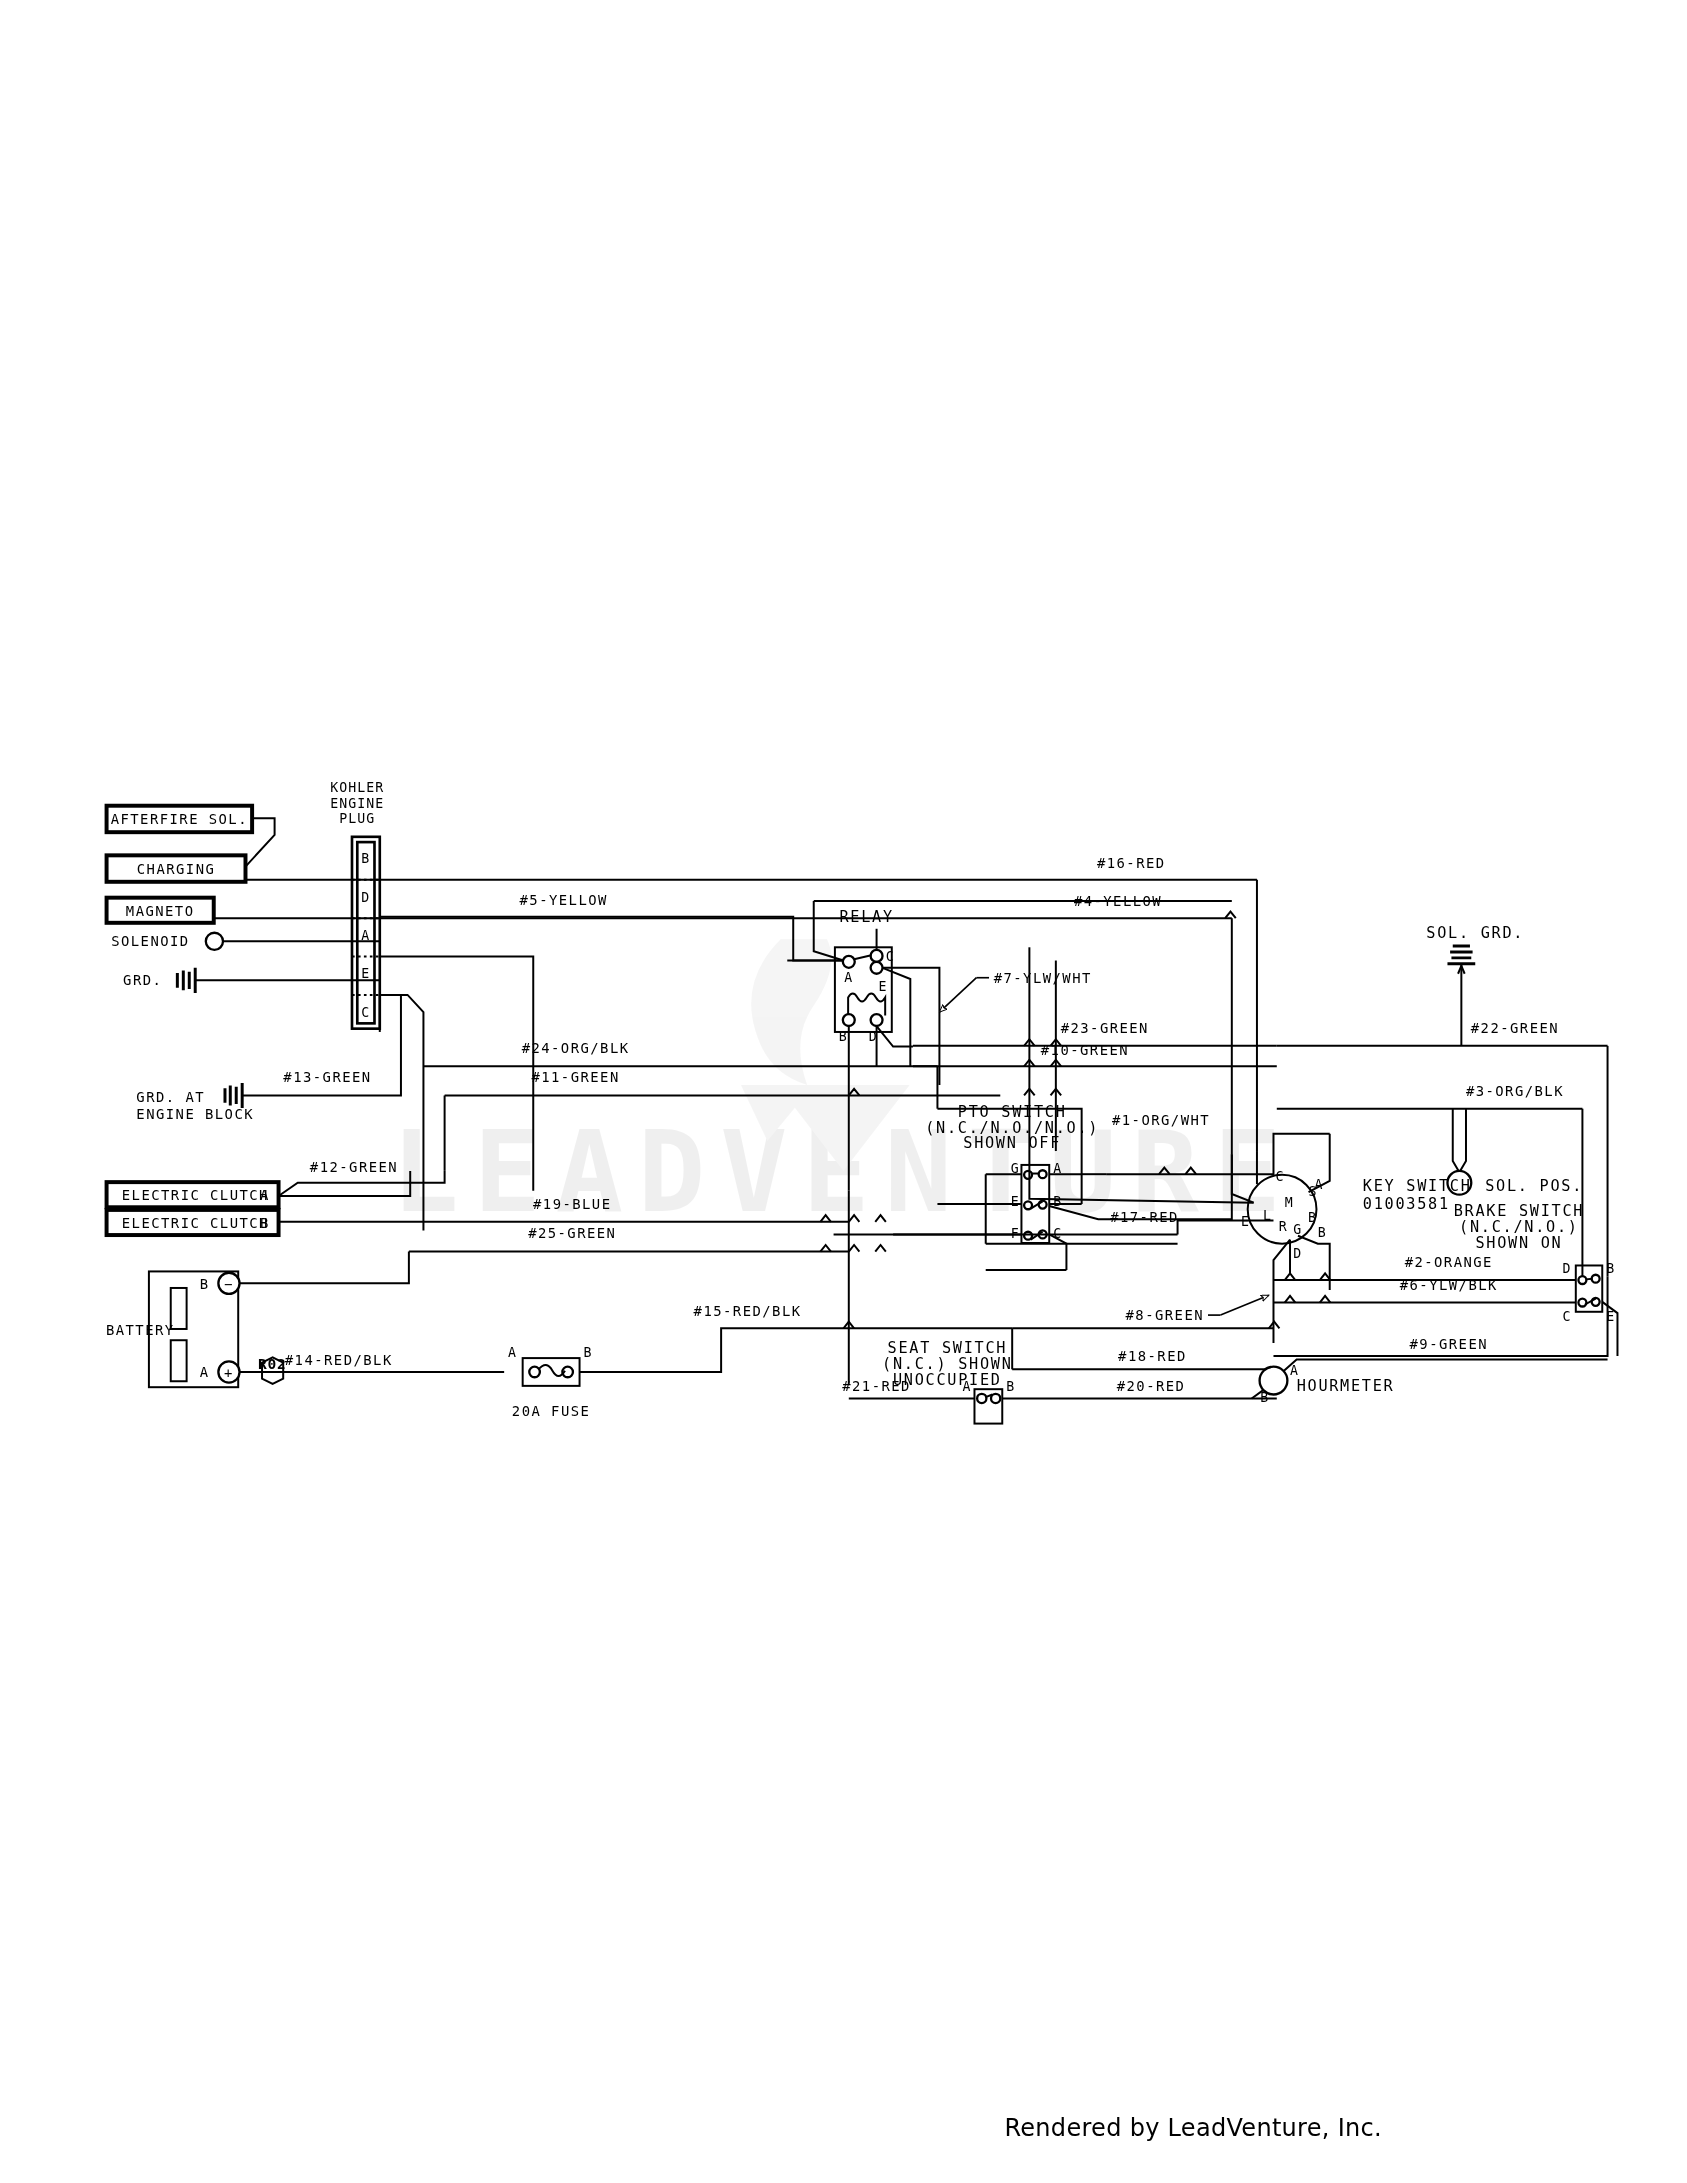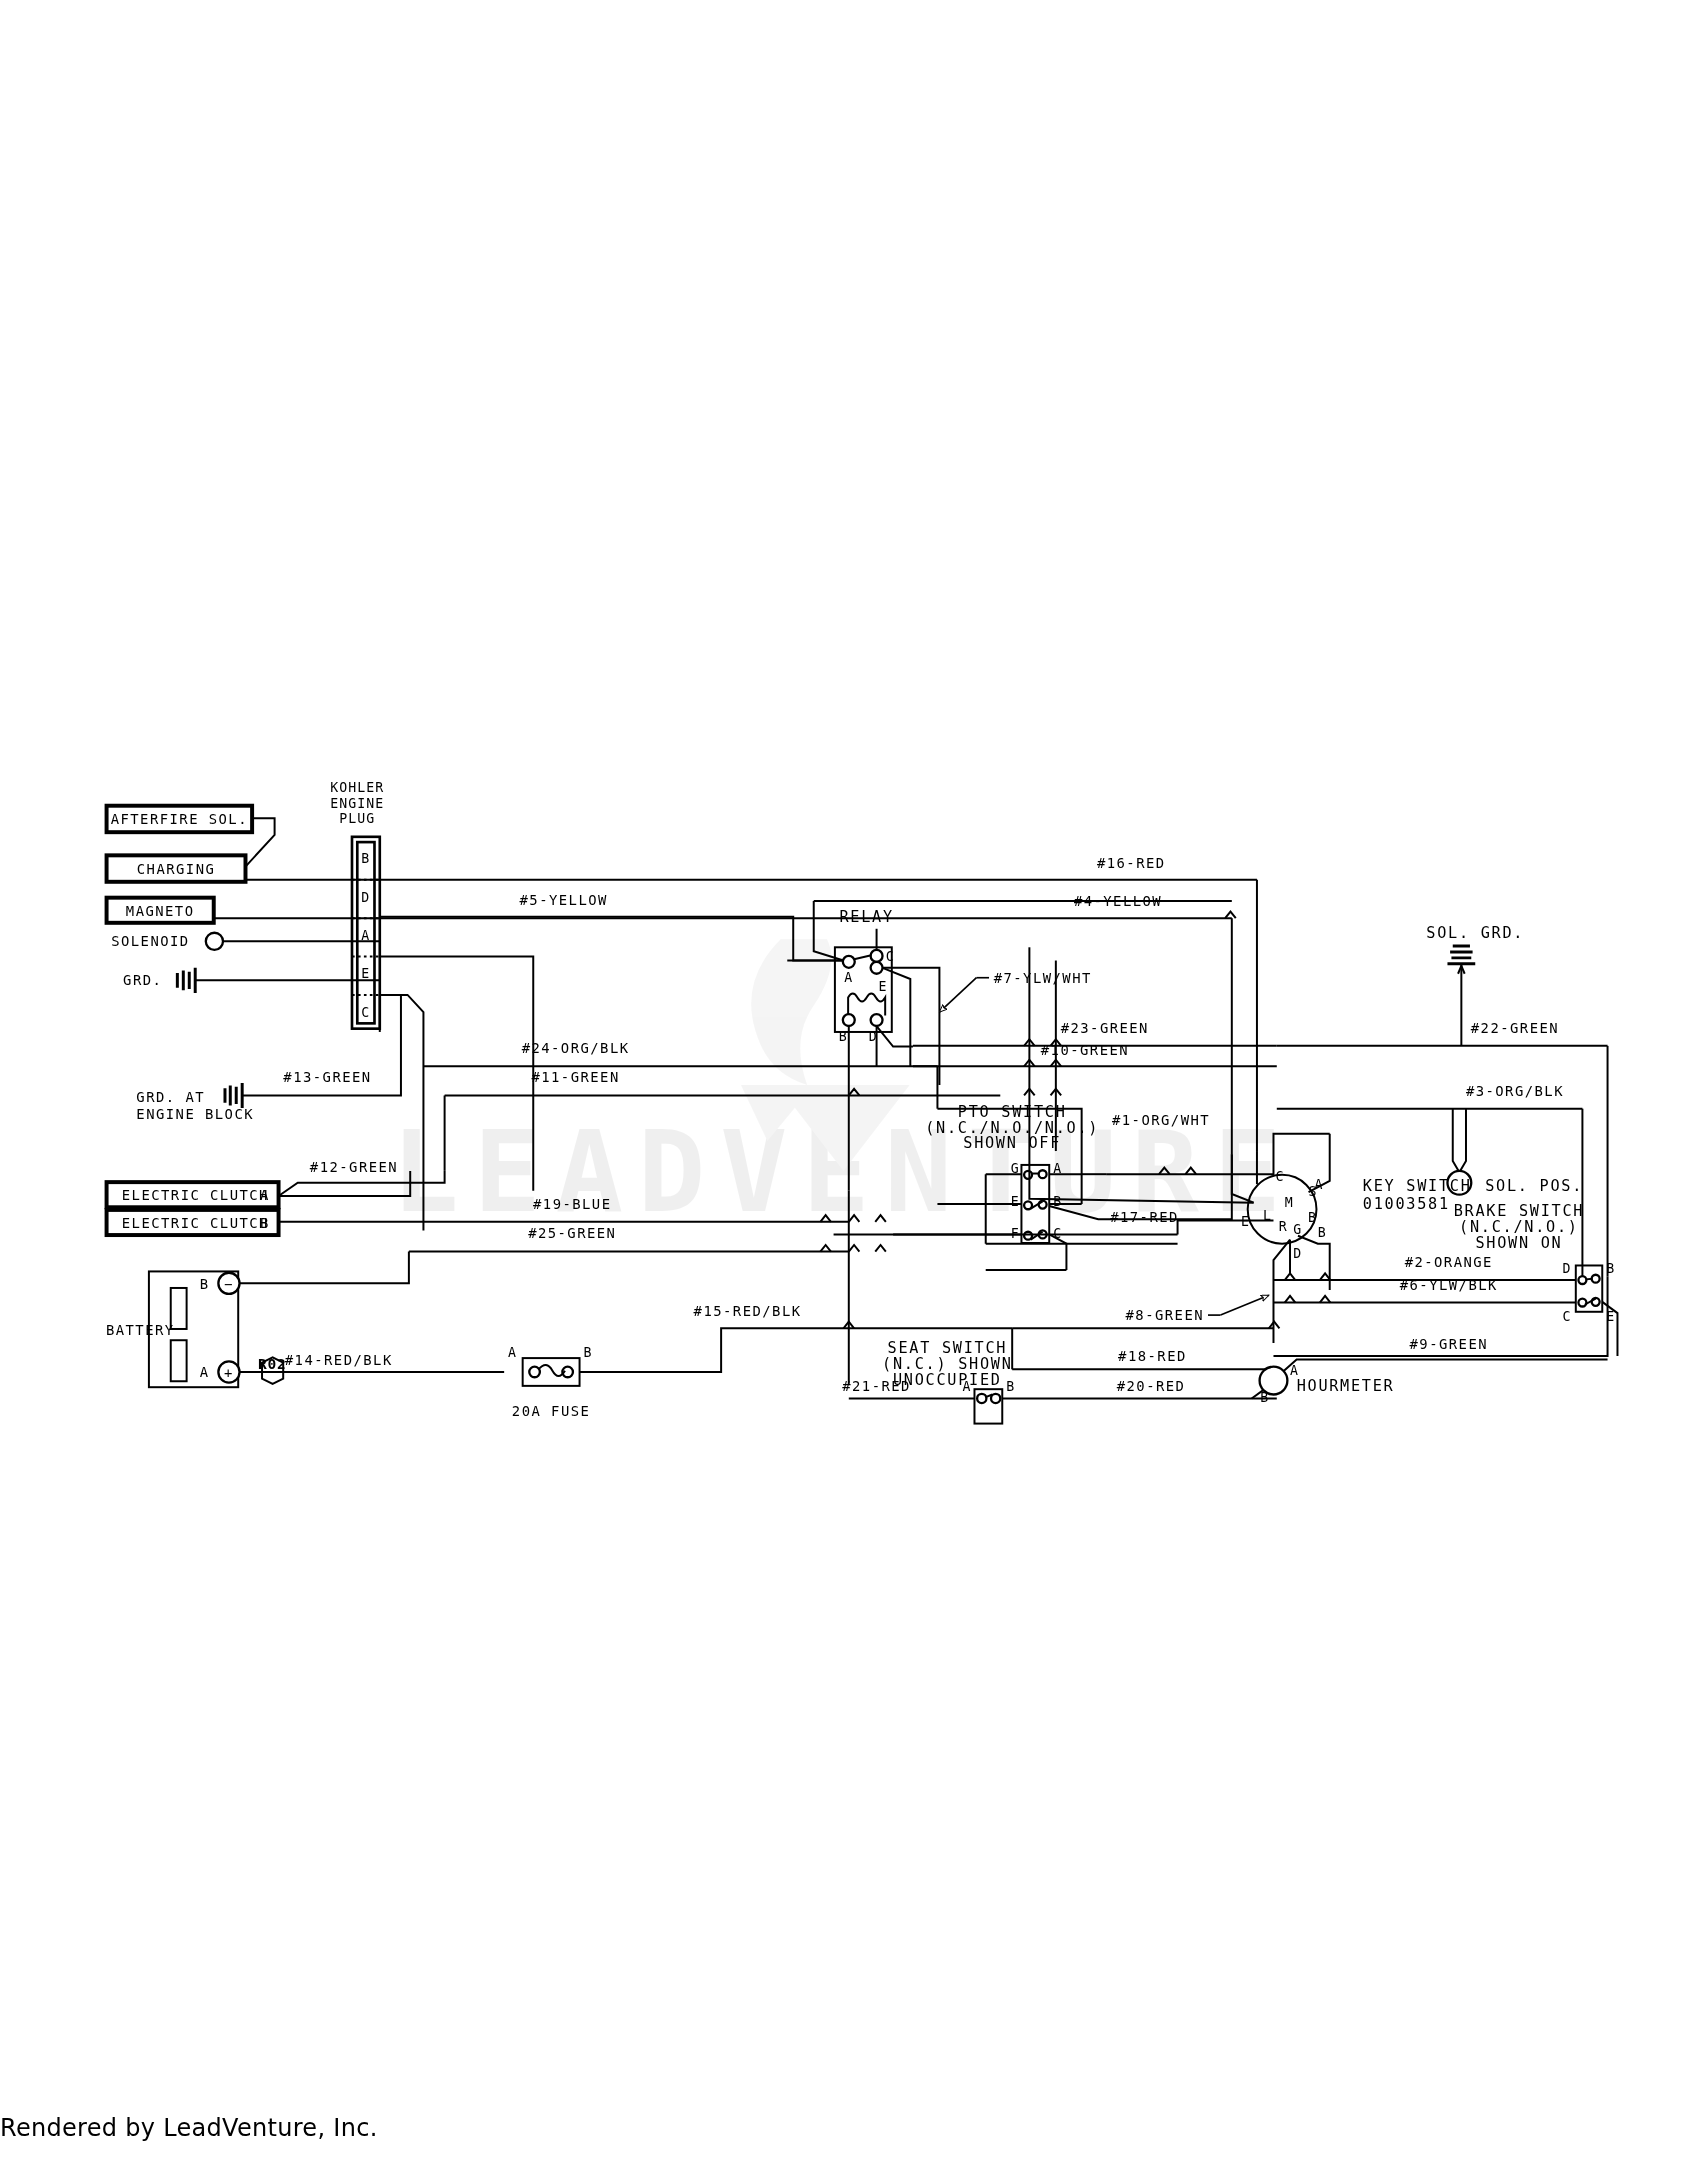--- a/index.html
+++ b/index.html
@@ -8,21 +8,21 @@
   #page{
     position:relative;
     width:1687px;height:2183px;
     background:#ffffff;
     overflow:hidden;
   }
   #diagram{position:absolute;left:0;top:0;width:1687px;height:2183px;}
   .footer{
     position:absolute;
     left:0;top:2114px;width:1382px;
-    text-align:left;
+    text-align:right;
     font-family:"DejaVu Sans","Liberation Sans",sans-serif;
     font-size:24px;
     color:#000;
     letter-spacing:0.3px;
   }
   svg text{ font-family:"DejaVu Sans Mono","Liberation Mono",monospace; fill:#000; }
 </style>
 </head>
 <body>
 

